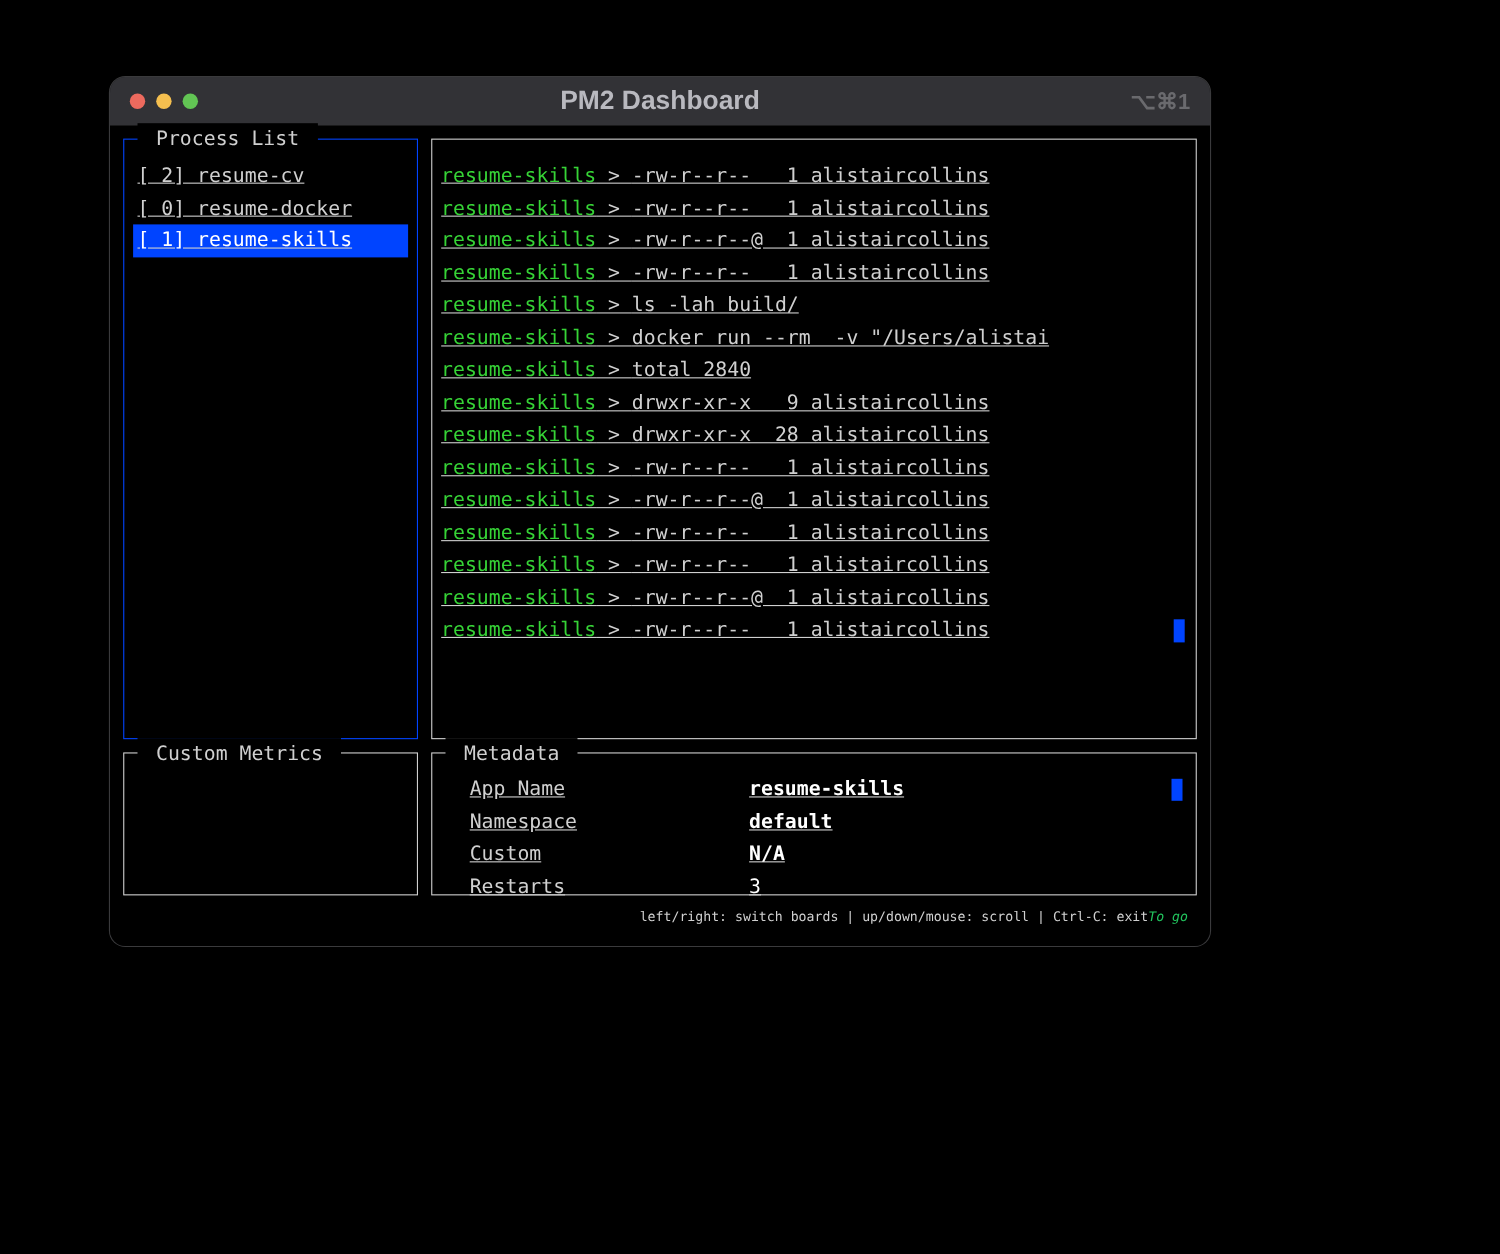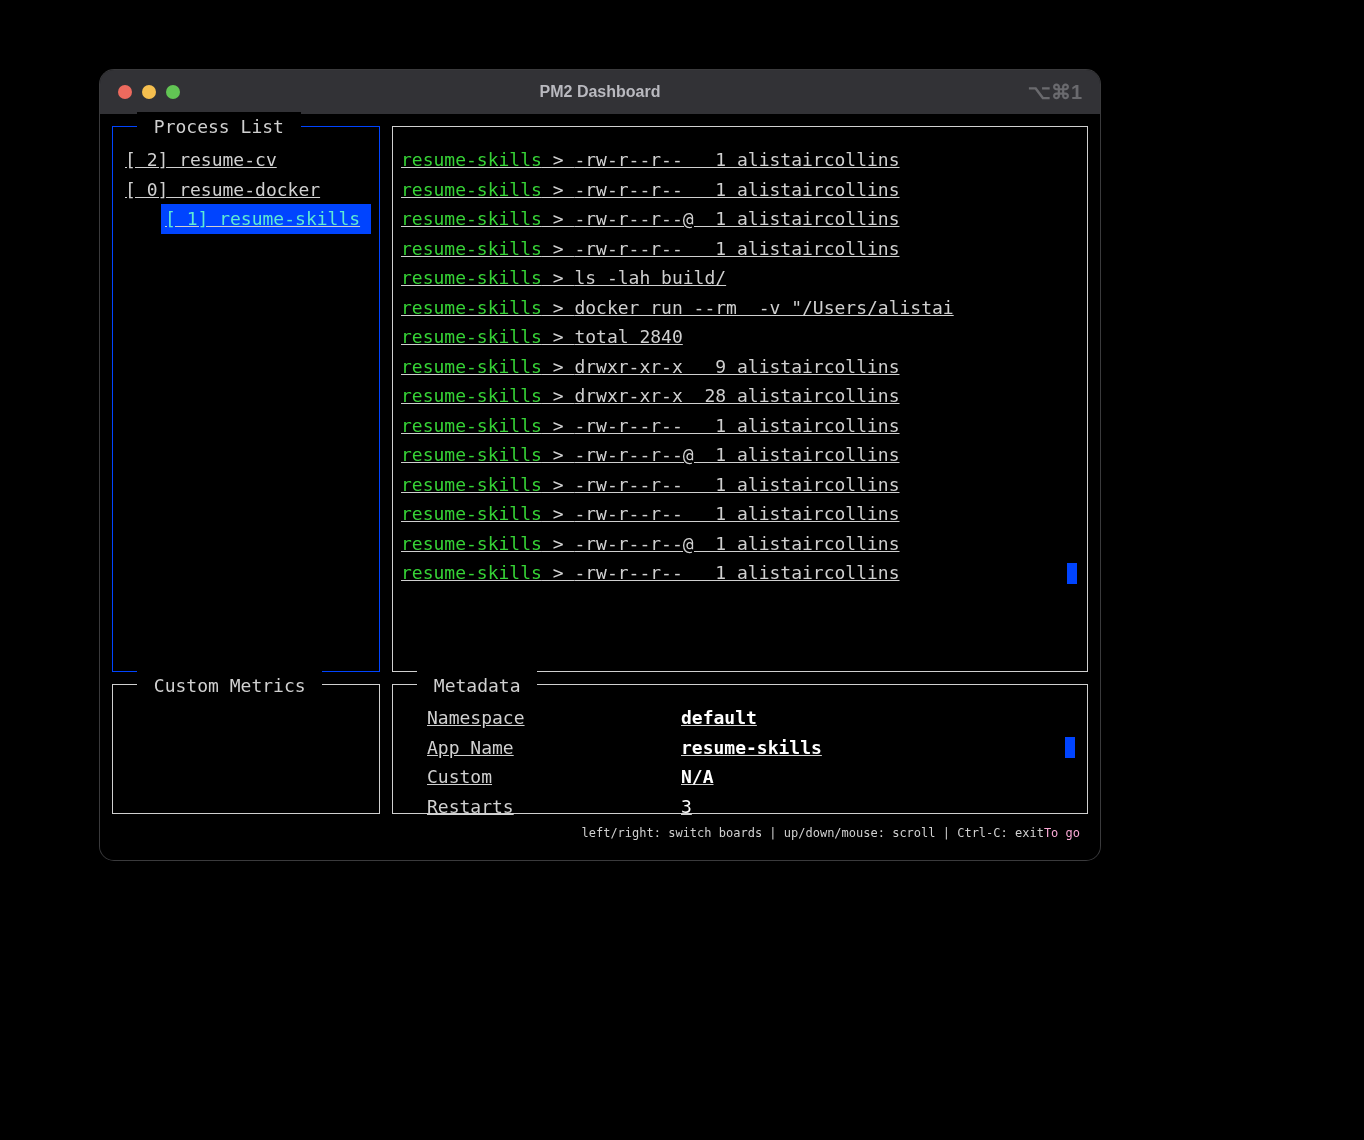--- a/index.html
+++ b/index.html
@@ -39,21 +39,21 @@
   .tl { width: 14px; height: 14px; border-radius: 50%; }
   .tl-red { background: #ed6a5e; }
   .tl-yellow { background: #f5bf4f; }
   .tl-green { background: #62c554; }
   .title {
     position: absolute;
     left: 0; right: 0;
     text-align: center;
     color: #b9b9bf;
     font-weight: 700;
-    font-size: 16px;
+    font-size: 24px;
     font-family: -apple-system, BlinkMacSystemFont, "Segoe UI", sans-serif;
     pointer-events: none;
   }
   .titlebar-right {
     position: absolute;
     right: 18px;
     color: #6a6a6e;
     font-size: 20px;
     font-weight: 600;
     font-family: -apple-system, BlinkMacSystemFont, "Segoe UI", sans-serif;
@@ -82,41 +82,40 @@
   }
   .box {
     border: 1px solid #d0d0d0;
     position: relative;
     padding: 4px 8px 6px 8px;
   }
   .box.blue { border-color: #0044ff; }
   .box-label {
     position: absolute;
     top: -0.82em;
-    left: 24px;
+    left: 12px;
     background: #000;
     padding: 0 6px;
     color: #d0d0d0;
     white-space: pre;
   }
   .box-label::before { content: " "; }
   .box-label::after { content: " "; }
   .process-list { width: 268px; flex-shrink: 0; }
   .logs { flex: 1; min-width: 0; overflow: hidden; }
   .metrics { width: 268px; flex-shrink: 0; }
   .metadata { flex: 1; padding-left: 34px; }
   .proc-item {
     white-space: pre;
     padding: 0 4px;
     cursor: pointer;
   }
   .proc-item.selected {
     background: #0044ff;
-    color: #5eead4;
-    margin-left: 40px;
+    color: #ffffff;
   }
   .log-line {
     white-space: pre;
     overflow: hidden;
   }
   .log-proc { color: #36d336; }
   .log-body { color: #d0d0d0; }
   .cursor {
     display: inline-block;
     width: 10px;
@@ -141,21 +140,21 @@
     text-align: right;
     padding-right: 4px;
   }
   .footer {
     display: flex;
     justify-content: flex-end;
     padding: 10px 8px 4px 8px;
     font-size: 12px;
     color: #d0d0d0;
   }
-  .footer-right { color: #f9a8d4; }
+  .footer-right { color: #22c55e; font-style: italic; }
   .inner-pad { padding-top: 14px; text-decoration: underline; }
 </style>
 </head>
 <body>
 
 <div class="window">
 
   <div class="titlebar">
     <div class="traffic-lights">
       <div class="tl tl-red"></div>
@@ -205,29 +204,29 @@
     <div class="row-bottom">
 
       <div class="box metrics">
         <div class="box-label">Custom Metrics</div>
       </div>
 
       <div class="box metadata">
         <div class="box-label">Metadata</div>
         <div class="inner-pad" id="meta-rows">
             <div class="meta-row">
-              <div class="meta-key">Namespace</div>
-              <div class="meta-val">default</div>
-            </div>
-            <div class="meta-row">
               <div class="meta-key">App Name</div>
               <div class="meta-val">resume-skills</div>
               <div class="meta-cursor-wrap"><span class="cursor"></span></div>
             </div>
             <div class="meta-row">
+              <div class="meta-key">Namespace</div>
+              <div class="meta-val">default</div>
+            </div>
+            <div class="meta-row">
               <div class="meta-key">Custom</div>
               <div class="meta-val">N/A</div>
             </div>
             <div class="meta-row">
               <div class="meta-key">Restarts</div>
               <div class="meta-val plain">3</div>
             </div>
           </div>
       </div>
 

